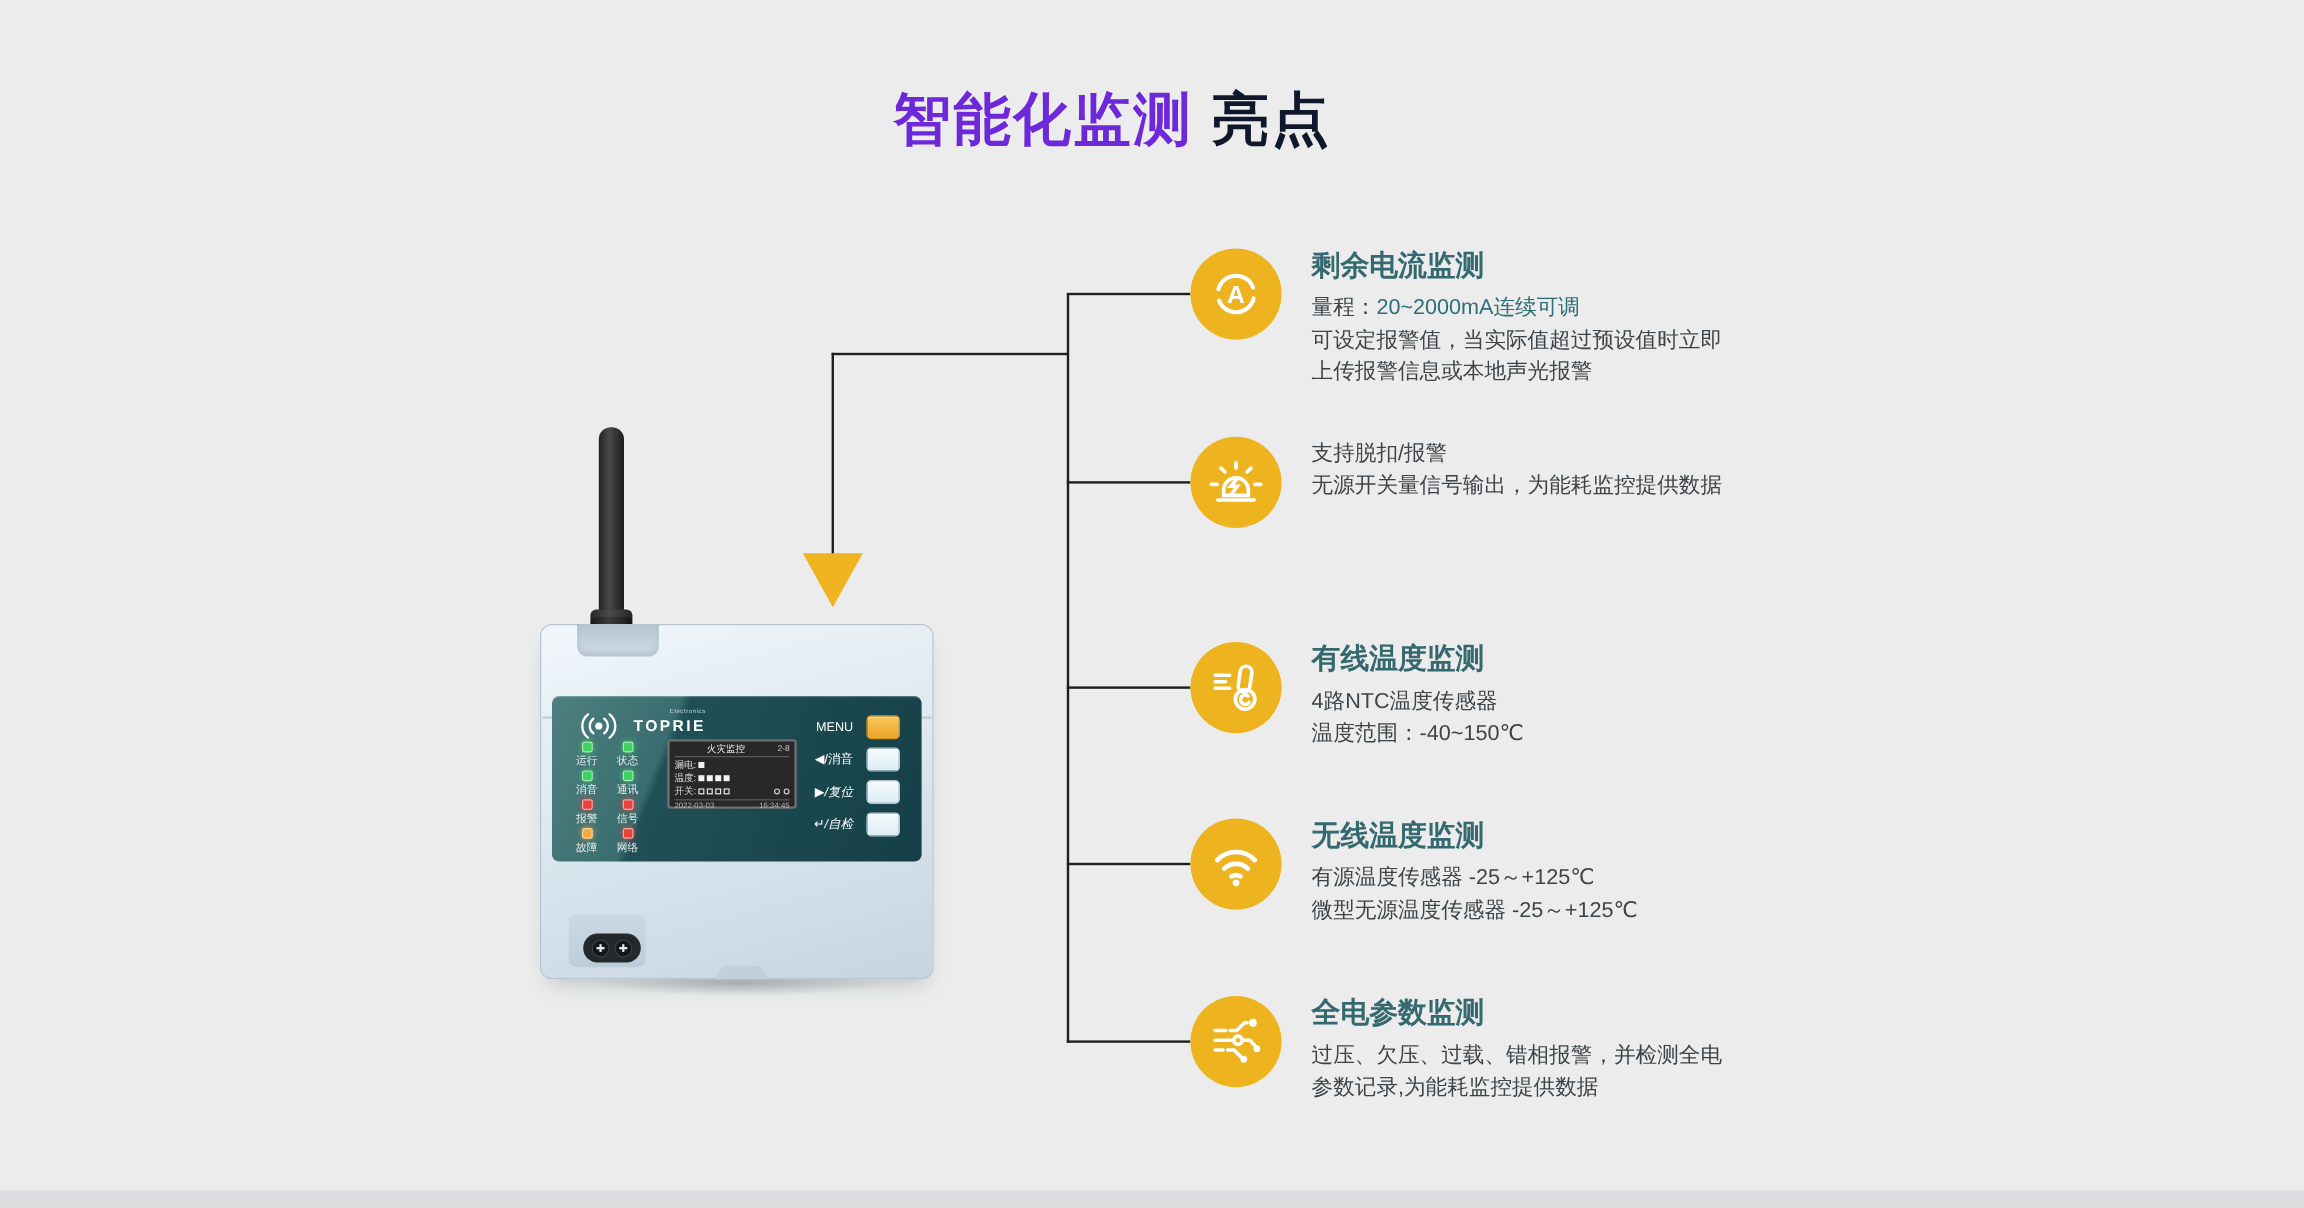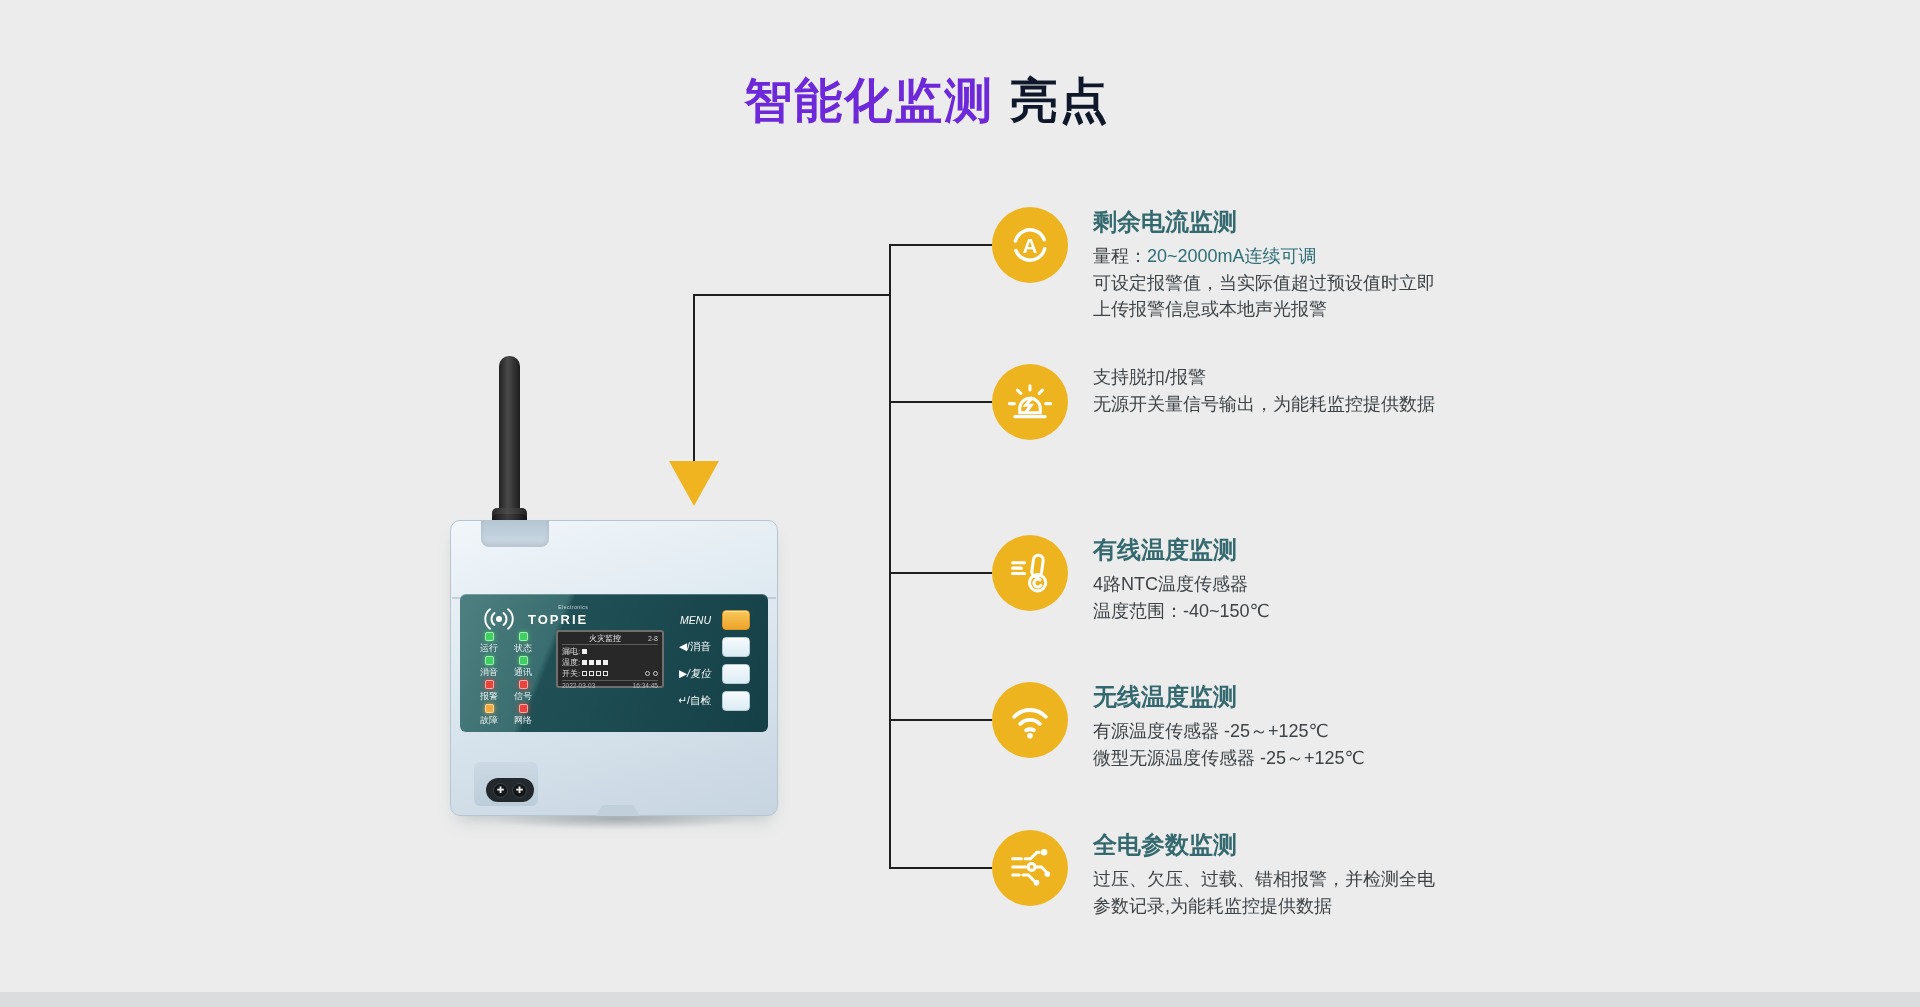--- a/index.html
+++ b/index.html
@@ -42,21 +42,21 @@
                 box-shadow:inset 0 6px 0 rgba(255,255,255,.07),inset 0 -8px 0 rgba(0,0,0,.35);}
   .antenna-tip{position:absolute;left:501px;top:546px;width:17px;height:6px;background:#b99a3e;border-radius:2px;}
   .dev-body{position:absolute;left:450px;top:520px;width:328px;height:296px;border-radius:10px;
             background:linear-gradient(165deg,#f1f6fa 0%,#dde8f0 45%,#c7d5e1 100%);
             border:1px solid #b6c5d1;box-sizing:border-box;
             box-shadow:0 10px 18px -8px rgba(90,105,115,.35);}
   .dev-notch{position:absolute;left:481px;top:520px;width:68px;height:27px;border-radius:0 0 8px 8px;
              background:linear-gradient(#b5c6d3,#ccdae5);box-shadow:inset 0 -3px 4px rgba(0,0,0,.10);}
   .dev-seam{position:absolute;left:452px;top:597px;width:324px;height:2px;background:rgba(130,152,168,.35);}
 
-  .dev-panel{position:absolute;left:460px;top:594px;width:308px;height:138px;border-radius:6px;
+  .dev-panel{position:absolute;left:460px;top:580px;width:308px;height:138px;border-radius:6px;
              background:linear-gradient(112deg,#4e8081 0%,#3a6d6f 30%,#205056 32%,#153f47 100%);
              box-shadow:inset 0 1px 0 rgba(255,255,255,.25);}
 
   .dev-logo{position:absolute;left:16px;top:10px;display:flex;align-items:center;}
   .dev-logo svg{width:46px;height:30px;}
   .brand-wrap{position:relative;margin-left:6px;}
   .brand{font-size:13px;font-weight:700;color:#fff;letter-spacing:2px;}
   .brand-note{position:absolute;top:-6px;right:0;font-size:5px;color:rgba(255,255,255,.75);letter-spacing:.5px;}
 
   .led-grid{position:absolute;left:14px;top:38px;display:grid;grid-template-columns:34px 34px;grid-row-gap:3px;}
@@ -212,33 +212,33 @@
             <span class="gear"></span>
             <span class="gear"></span>
           </span>
       </div>
       <div class="lcd-foot">
         <span>2022-03-03</span>
         <span>16:34:45</span>
       </div>
     </div>
 
-    <div class="btn-row" style="top:16px;font-style:italic;">
+    <div class="btn-row" style="top:16px;">
       <span class="btn-label">MENU</span>
       <span class="dev-btn" data-variant="orange"></span>
     </div>
     <div class="btn-row" style="top:43px;">
       <span class="btn-label">◀/消音</span>
       <span class="dev-btn" data-variant="light"></span>
     </div>
     <div class="btn-row" style="top:70px;font-style:italic;">
       <span class="btn-label">▶/复位</span>
       <span class="dev-btn" data-variant="light"></span>
     </div>
-    <div class="btn-row" style="top:97px;">
+    <div class="btn-row" style="top:97px;font-style:italic;">
       <span class="btn-label">↵/自检</span>
       <span class="dev-btn" data-variant="light"></span>
     </div>
   </div>
 
   <div class="terminal-recess"></div>
   <div class="terminal-pill">
     <span class="screw">✚</span>
     <span class="screw">✚</span>
   </div>

